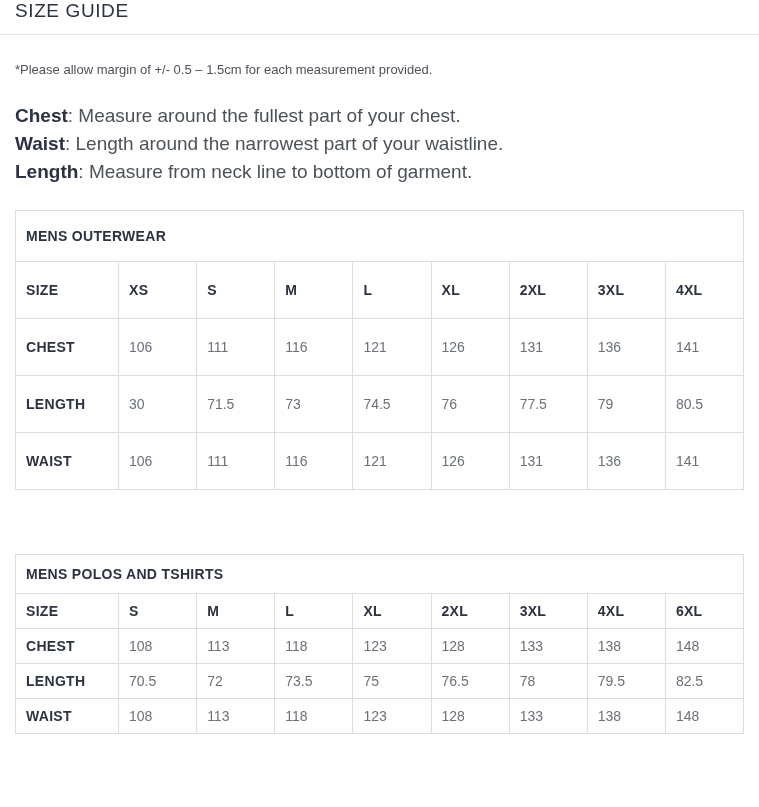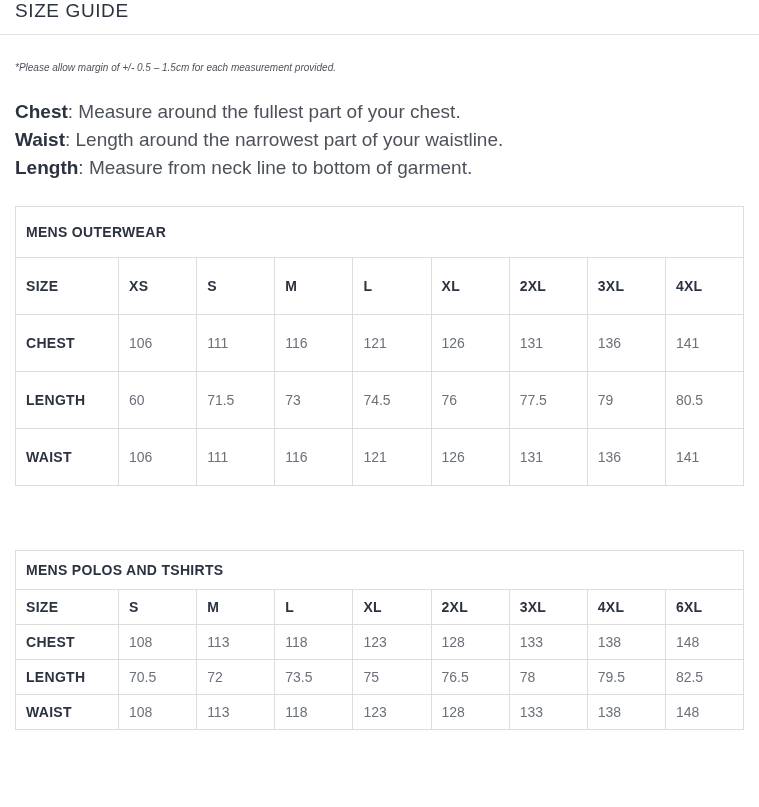--- a/index.html
+++ b/index.html
@@ -28,23 +28,22 @@
   }
 
   .units-note {
     margin: 29px 0 0 0;
     font-size: 15px;
     letter-spacing: 0.4px;
     color: #3d434c;
   }
   .tolerance-note {
     margin: 27px 0 0 0;
-    font-size: 10px;
+    font-size: 13px;
     color: #4d525a;
-    font-style: italic;
   }
   .defs { margin-top: 25px; }
   .def {
     margin: 0;
     font-size: 19px;
     line-height: 28px;
     color: #4d525a;
   }
   .def strong { color: #2b3240; font-weight: 700; }
 
@@ -131,21 +130,21 @@
         <td class="val">111</td>
         <td class="val">116</td>
         <td class="val">121</td>
         <td class="val">126</td>
         <td class="val">131</td>
         <td class="val">136</td>
         <td class="val">141</td>
       </tr>
       <tr>
         <th>LENGTH</th>
-        <td class="val">60</td>
+        <td class="val">30</td>
         <td class="val">71.5</td>
         <td class="val">73</td>
         <td class="val">74.5</td>
         <td class="val">76</td>
         <td class="val">77.5</td>
         <td class="val">79</td>
         <td class="val">80.5</td>
       </tr>
       <tr>
         <th>WAIST</th>

